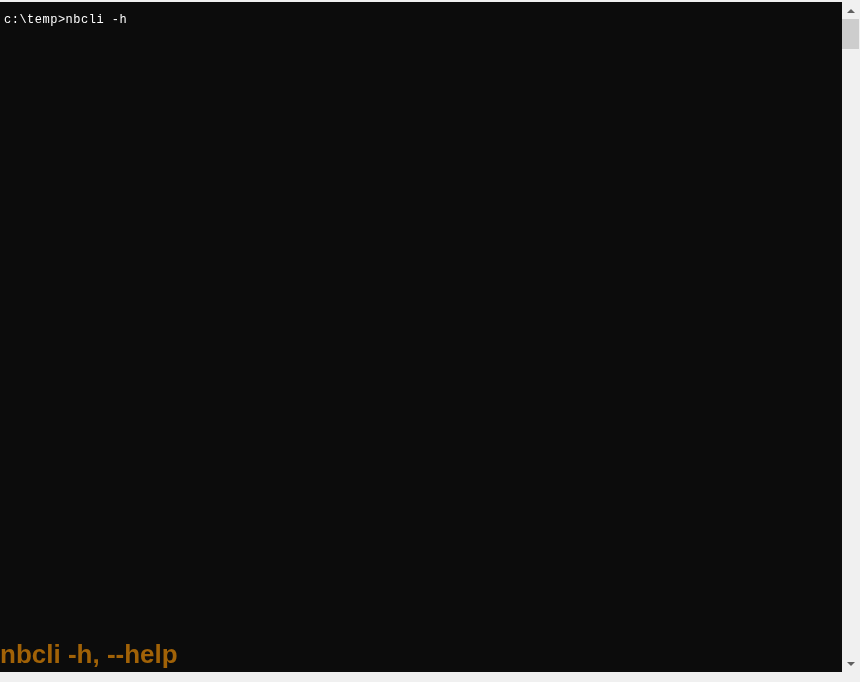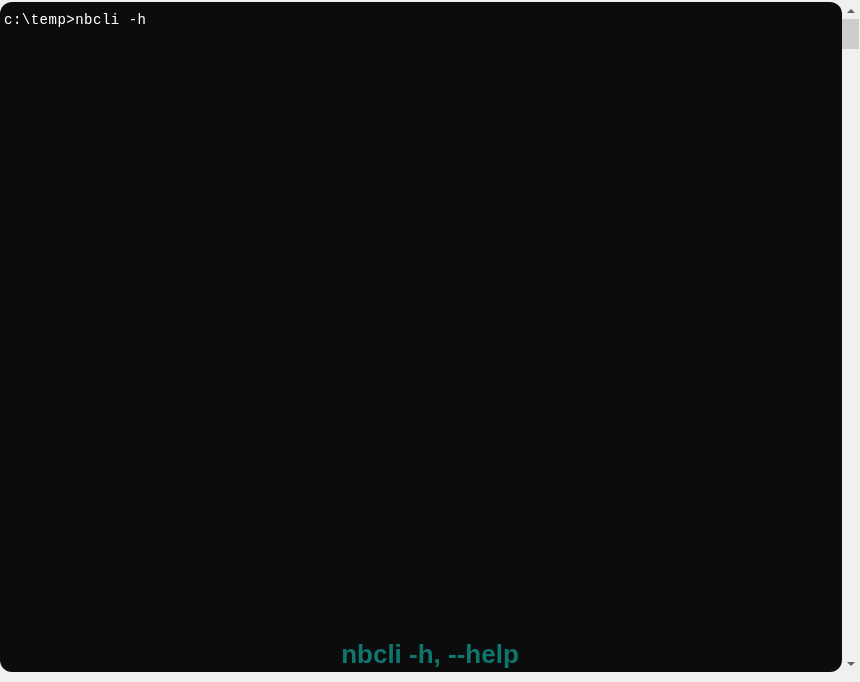--- a/index.html
+++ b/index.html
@@ -15,24 +15,23 @@
       overflow: hidden;
     }
     .terminal-container {
       position: absolute;
       top: 2px;
       left: 0;
       width: 842px;
       height: 670px;
       background: #0c0c0c;
       font-family: Consolas, "Courier New", monospace;
-      font-size: 14px;
+      font-size: 12px;
       color: #ffffff;
       overflow: hidden;
-      border-radius: 12px;
     }
     .terminal-line {
       padding: 10px 4px 0 4px;
       white-space: pre;
       line-height: 16px;
       letter-spacing: 0.5px;
     }
     .scrollbar {
       position: absolute;
       top: 2px;
@@ -65,25 +64,25 @@
       left: 0;
       width: 17px;
       height: 30px;
       background: #cdcdcd;
     }
     .caption {
       position: absolute;
       bottom: 12px;
       left: 0;
       width: 860px;
-      text-align: center;
+      text-align: left;
       font-family: "Segoe UI", Arial, sans-serif;
       font-size: 26px;
       font-weight: bold;
-      color: #0f766e;
+      color: #a16207;
       z-index: 10;
     }
   </style>
 </head>
 <body>
 
 <div class="terminal-container">
   <div class="terminal-line"><span>c:\temp&gt;</span><span>nbcli -h</span></div>
 </div>
 

